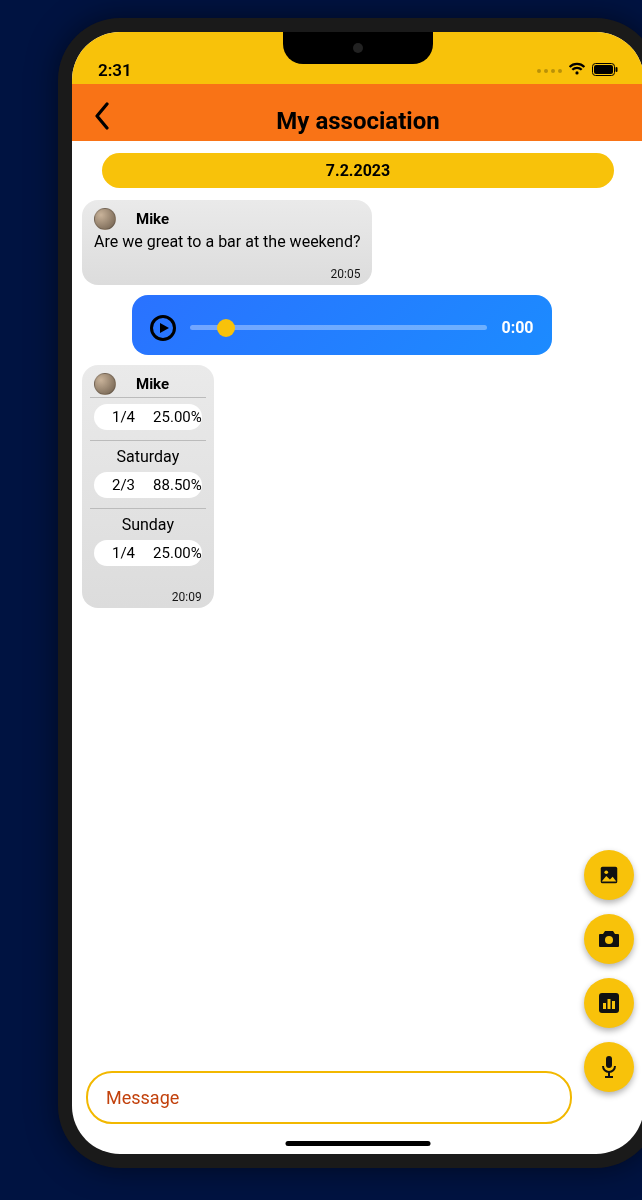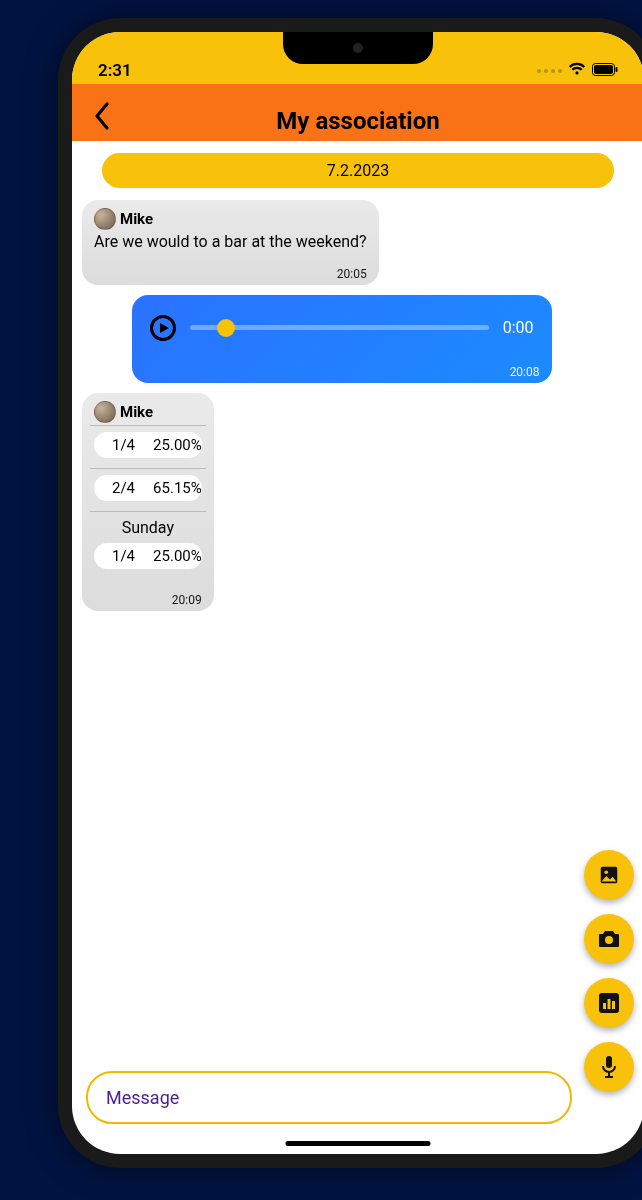--- a/index.html
+++ b/index.html
@@ -100,21 +100,21 @@
     flex:1;
     overflow:hidden;
     padding:12px 10px 0 10px;
     display:flex;
     flex-direction:column;
   }
   .date-pill{
     background:#f8c20a;
     text-align:center;
     font-size:16px;
-    font-weight:400;
+    font-weight:700;
     border-radius:20px;
     padding:8px 0;
     margin:0 20px 12px 20px;
   }
   .msg{
     border-radius:16px;
     padding:8px 12px 4px 12px;
     margin-bottom:10px;
     max-width:84%;
     position:relative;
@@ -123,21 +123,21 @@
     background:linear-gradient(#eaeaea,#dcdcdc);
     align-self:flex-start;
   }
   .msg.blue{
     background:linear-gradient(135deg,#2a72ff,#1c8bff);
     color:#fff;
     align-self:flex-start;
     margin-left:50px;
     width:76%;
   }
-  .sender-row{display:flex;align-items:center;gap:4px;margin-bottom:2px;}
+  .sender-row{display:flex;align-items:center;gap:20px;margin-bottom:2px;}
   .avatar{
     width:22px;height:22px;border-radius:50%;
     display:inline-block;
     border:1px solid rgba(0,0,0,.15);
   }
   .av-mike{background:radial-gradient(circle at 30% 30%,#c9b39a,#6b5b4a);}
   .av-leo{background:radial-gradient(circle at 30% 30%,#e6b8a8,#7a5b4c);}
   .av-anna{background:radial-gradient(circle at 30% 30%,#d8c4b4,#8a6b55);}
   .sender{font-weight:700;font-size:15px;}
   .msg-text{font-size:16px;line-height:1.3;}
@@ -157,21 +157,21 @@
     border-left:9px solid #000;border-top:5px solid transparent;border-bottom:5px solid transparent;
     margin-left:2px;
   }
   .track{
     flex:1;height:5px;background:rgba(255,255,255,.35);border-radius:3px;position:relative;
   }
   .track-knob{
     position:absolute;left:12%;top:50%;transform:translate(-50%,-50%);
     width:18px;height:18px;background:#f8c20a;border-radius:50%;
   }
-  .audio-time{font-size:16px;font-weight:400;}
+  .audio-time{font-size:16px;font-weight:700;}
 
   
   .poll .question{font-weight:700;font-size:16px;margin:4px 0 8px 0;}
   .poll hr{border:none;border-top:1px solid #bbb;margin:0 -4px;}
   .poll-opt{padding:6px 0 10px 0;}
   .poll-label{text-align:center;font-size:16px;margin-bottom:6px;}
   .poll-bar{
     background:#fff;border-radius:14px;height:26px;
     position:relative;overflow:hidden;
     display:flex;align-items:center;justify-content:center;gap:18px;
@@ -194,21 +194,21 @@
     box-shadow:0 3px 6px rgba(0,0,0,.3);
     cursor:pointer;
   }
 
   
   .input-bar{
     padding:10px 72px 30px 14px;
   }
   .msg-input{
     border:2px solid #f2b800;border-radius:26px;
-    padding:14px 18px;font-size:18px;color:#4c1d95;
+    padding:14px 18px;font-size:18px;color:#c2410c;
     background:#fff;
   }
 </style>
 </head>
 <body>
 
 <div class="phone-frame">
   <div class="phone-screen">
     <div class="notch"></div>
     <div class="home-indicator"></div>
@@ -247,55 +247,55 @@
     </div>
 
     <div class="chat">
       <div class="date-pill">7.2.2023</div>
 
       <div class="msg gray">
         <div class="sender-row">
           <span class="avatar av-mike"></span>
           <span class="sender">Mike</span>
         </div>
-        <div class="msg-text">Are we would to a bar at the weekend?</div>
+        <div class="msg-text">Are we great to a bar at the weekend?</div>
         <div class="msg-time">20:05</div>
       </div>
 
 
       <div class="msg blue">
         <div class="audio-row">
           <span class="play-btn"></span>
           <span class="track">
             <span class="track-knob"></span>
           </span>
           <span class="audio-time">0:00</span>
         </div>
-        <div class="msg-time">20:08</div>
       </div>
 
       <div class="msg gray poll" style="max-width:90%;">
         <div class="sender-row">
           <span class="avatar av-mike"></span>
           <span class="sender">Mike</span>
         </div>
         <hr>
         <div class="poll-opt">
           <div class="poll-bar">
             <span class="poll-fill" style="width:25%"></span>
             <span>1/4</span>
             <span>25.00%</span>
           </div>
         </div>
         <hr>
         <div class="poll-opt">
+          <div class="poll-label">Saturday</div>
           <div class="poll-bar">
             <span class="poll-fill" style="width:50%"></span>
-            <span>2/4</span>
-            <span>65.15%</span>
+            <span>2/3</span>
+            <span>88.50%</span>
           </div>
         </div>
         <hr>
         <div class="poll-opt">
           <div class="poll-label">Sunday</div>
           <div class="poll-bar">
             <span class="poll-fill" style="width:25%"></span>
             <span>1/4</span>
             <span>25.00%</span>
           </div>

